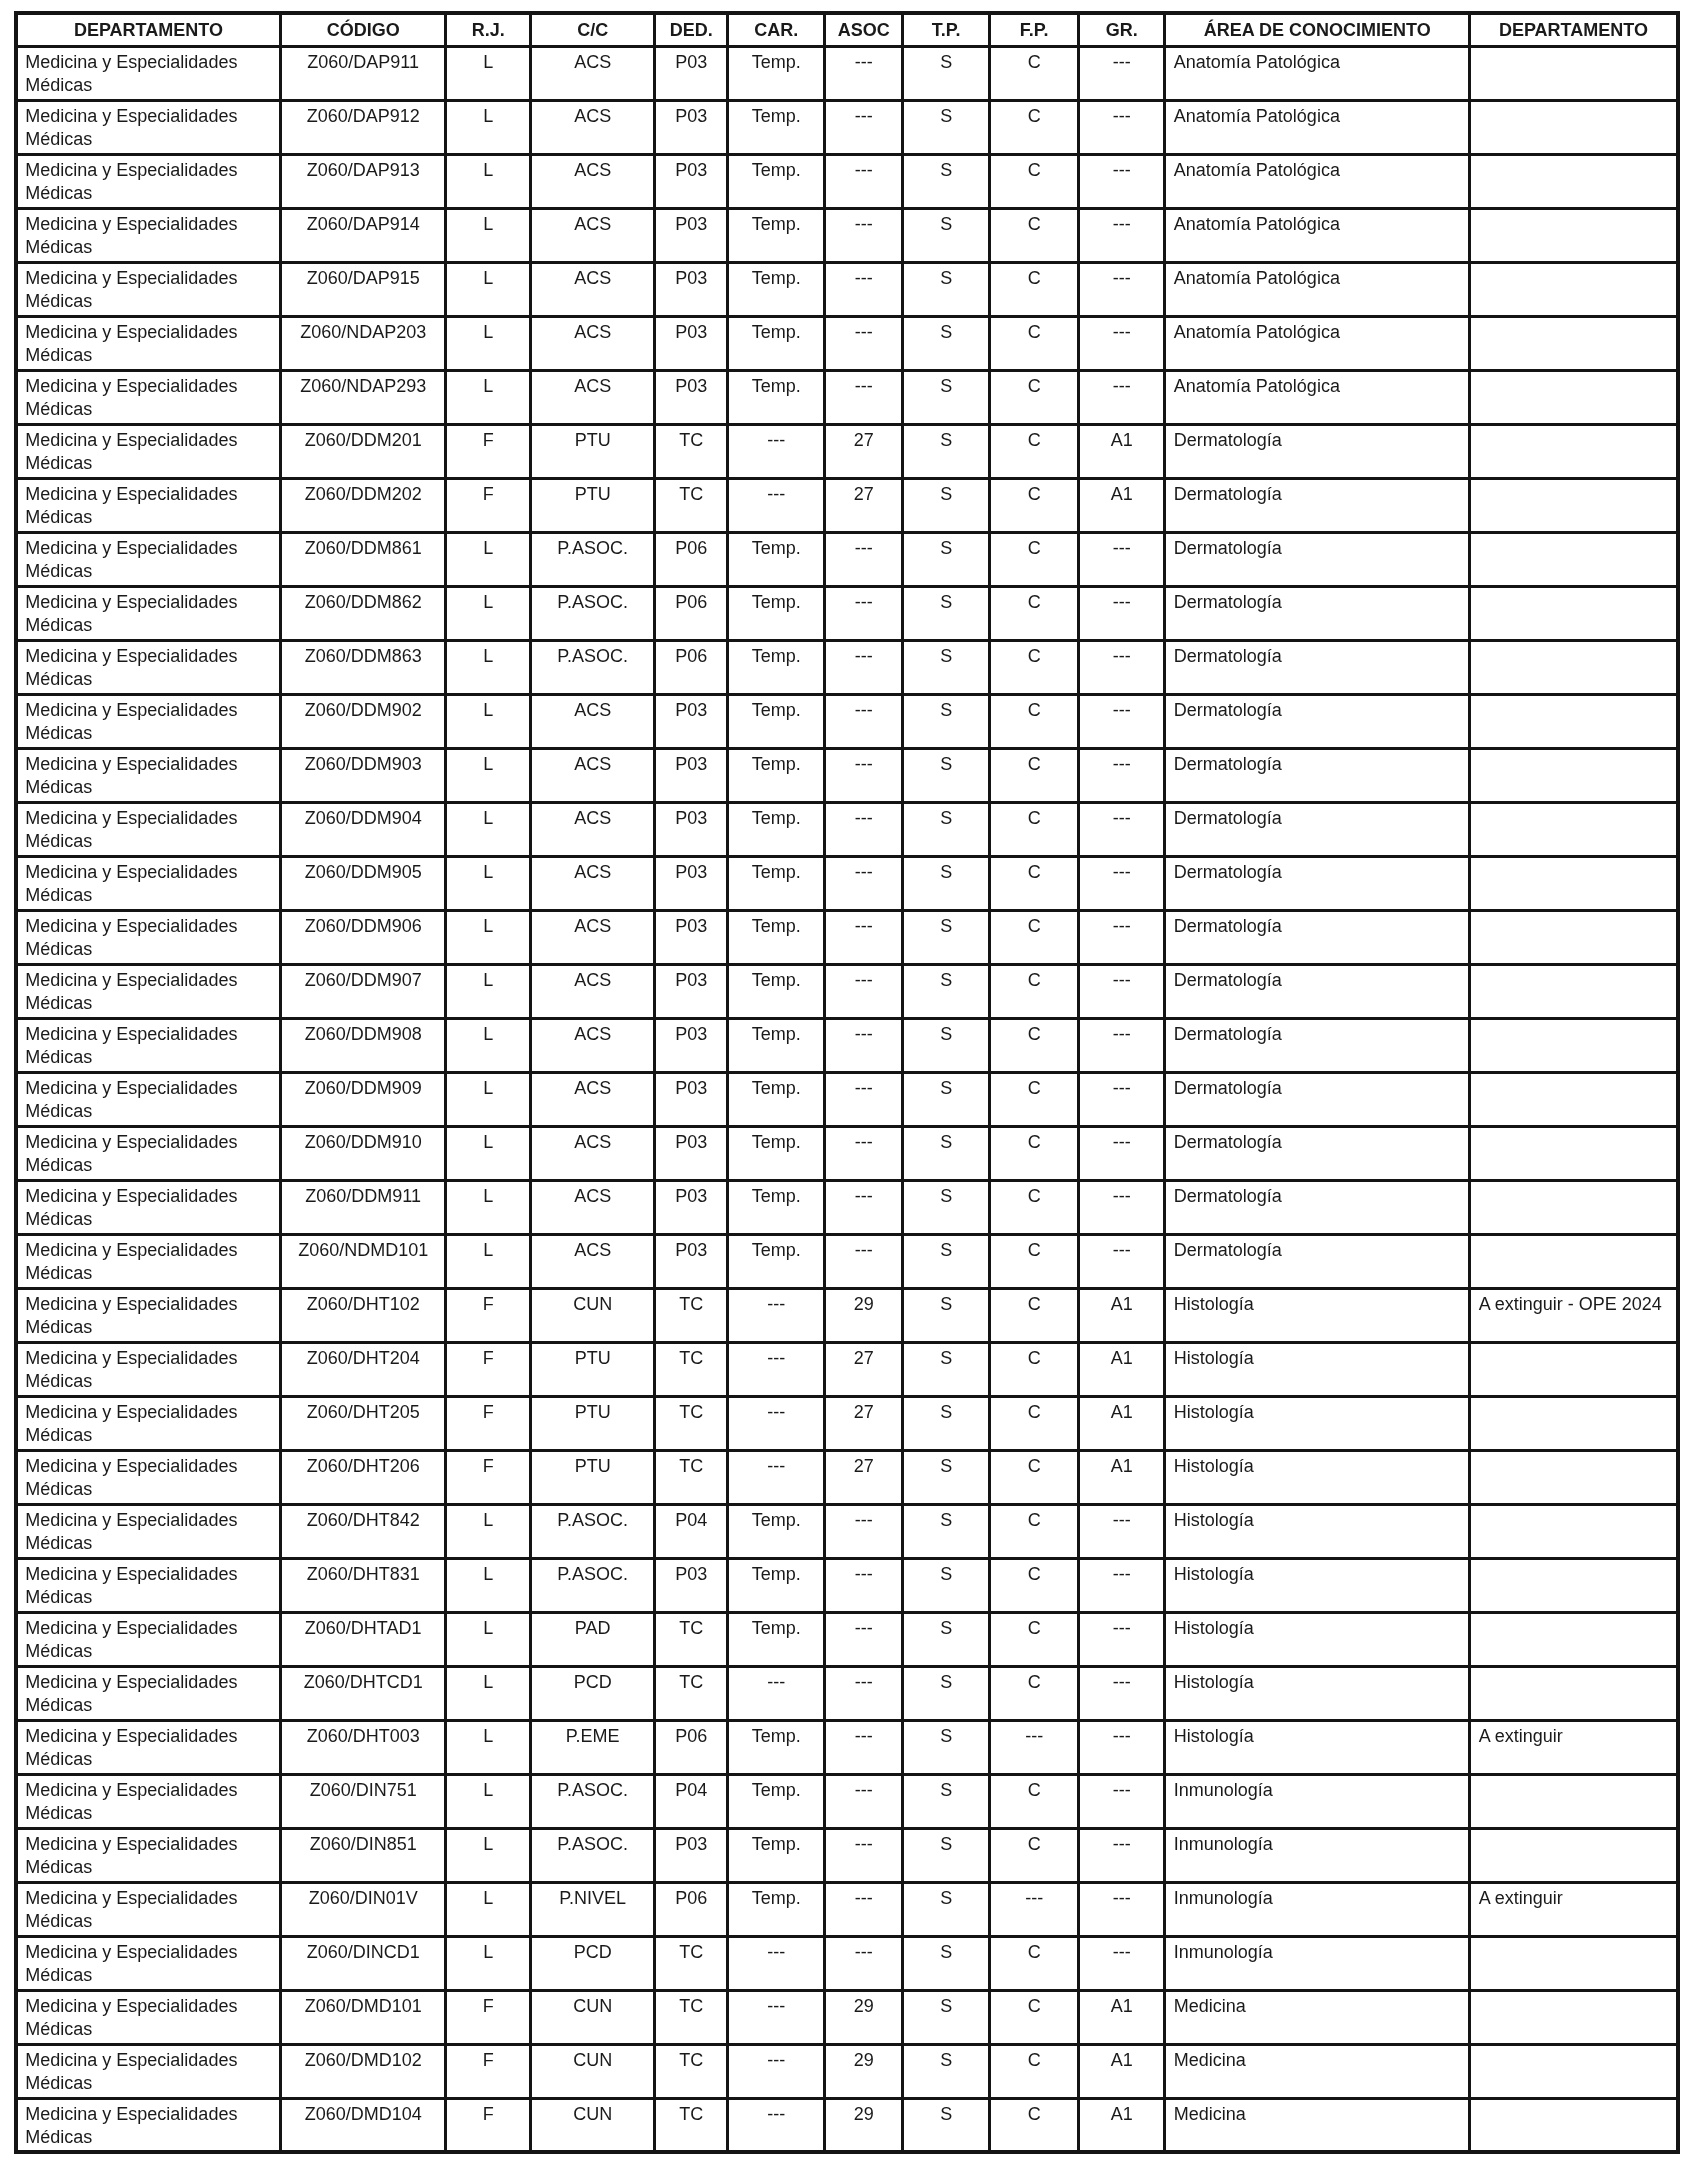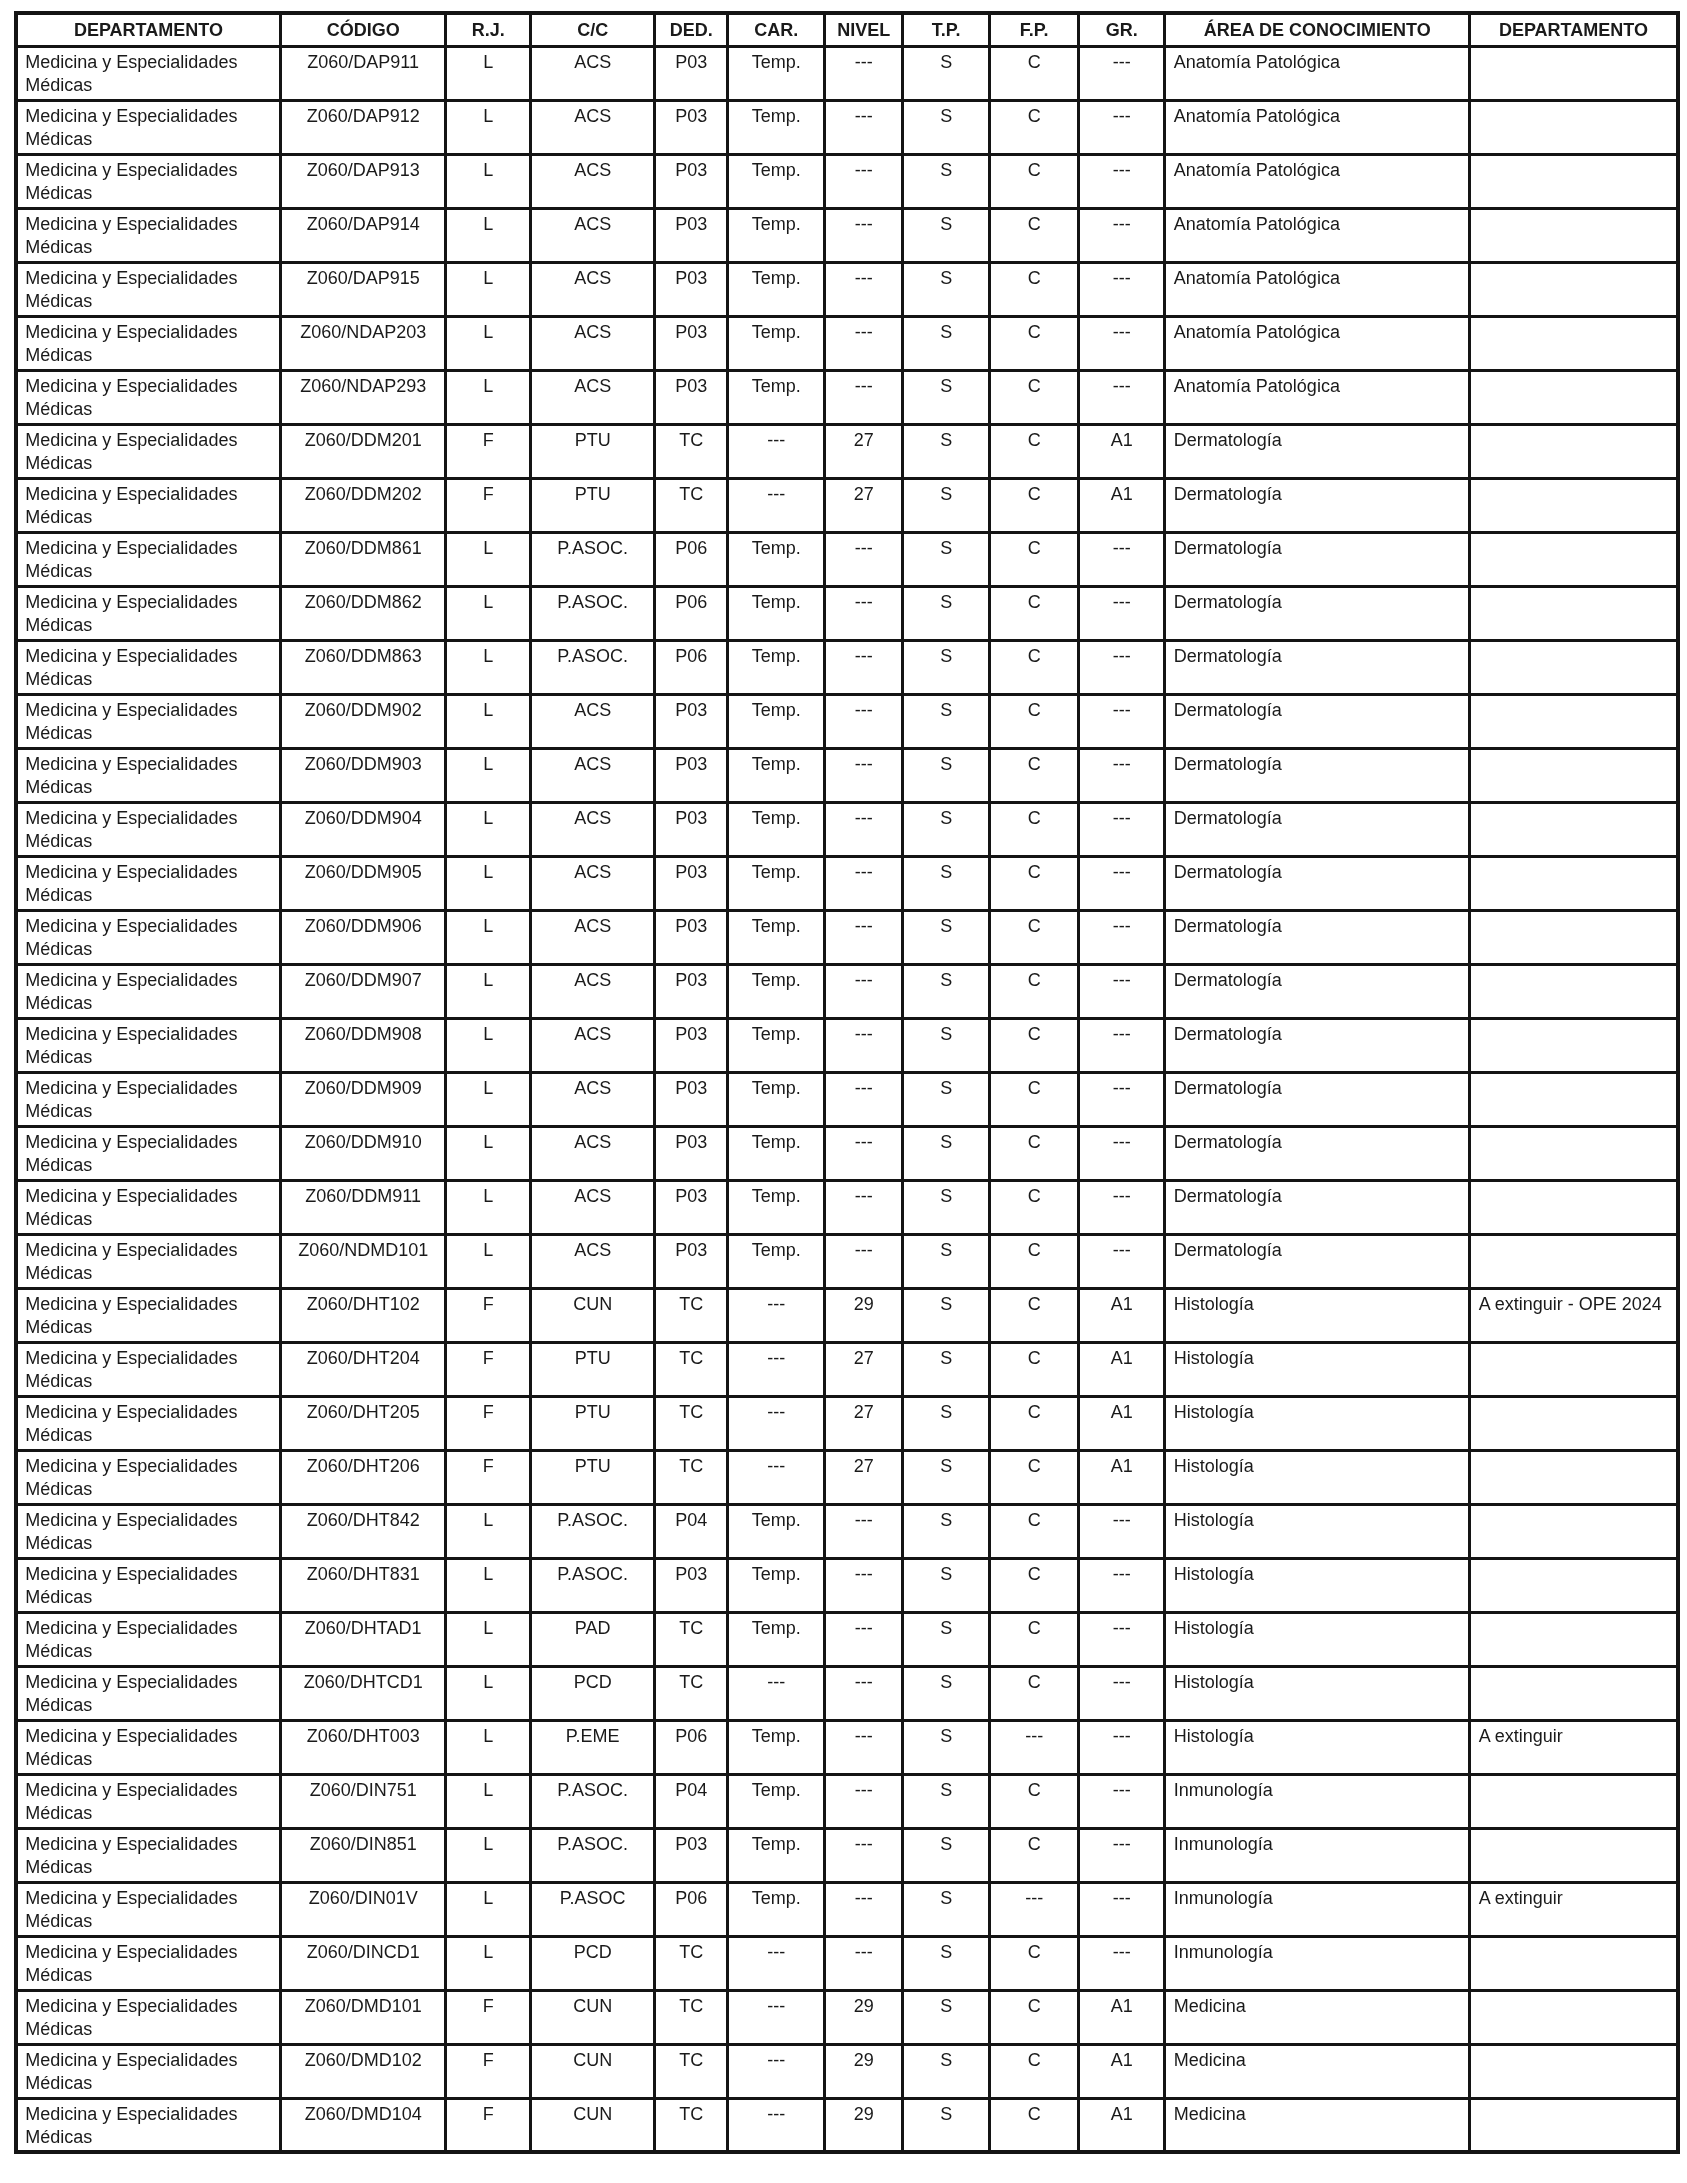--- a/index.html
+++ b/index.html
@@ -79,21 +79,21 @@
         <col style="width: 208px;">
       </colgroup>
     <thead>
       <tr>
           <th>DEPARTAMENTO</th>
           <th>CÓDIGO</th>
           <th>R.J.</th>
           <th>C/C</th>
           <th>DED.</th>
           <th>CAR.</th>
-          <th>NIVEL</th>
+          <th>ASOC</th>
           <th>T.P.</th>
           <th>F.P.</th>
           <th>GR.</th>
           <th>ÁREA DE CONOCIMIENTO</th>
           <th>DEPARTAMENTO</th>
         </tr>
     </thead>
     <tbody>
         <tr>
           <td class="left">Medicina y Especialidades Médicas</td>
@@ -568,21 +568,21 @@
           <td>S</td>
           <td>C</td>
           <td>---</td>
           <td class="left">Inmunología</td>
           <td class="left"></td>
         </tr>
         <tr>
           <td class="left">Medicina y Especialidades Médicas</td>
           <td>Z060/DIN01V</td>
           <td>L</td>
-          <td>P.ASOC</td>
+          <td>P.NIVEL</td>
           <td>P06</td>
           <td>Temp.</td>
           <td>---</td>
           <td>S</td>
           <td>---</td>
           <td>---</td>
           <td class="left">Inmunología</td>
           <td class="left">A extinguir</td>
         </tr>
         <tr>

